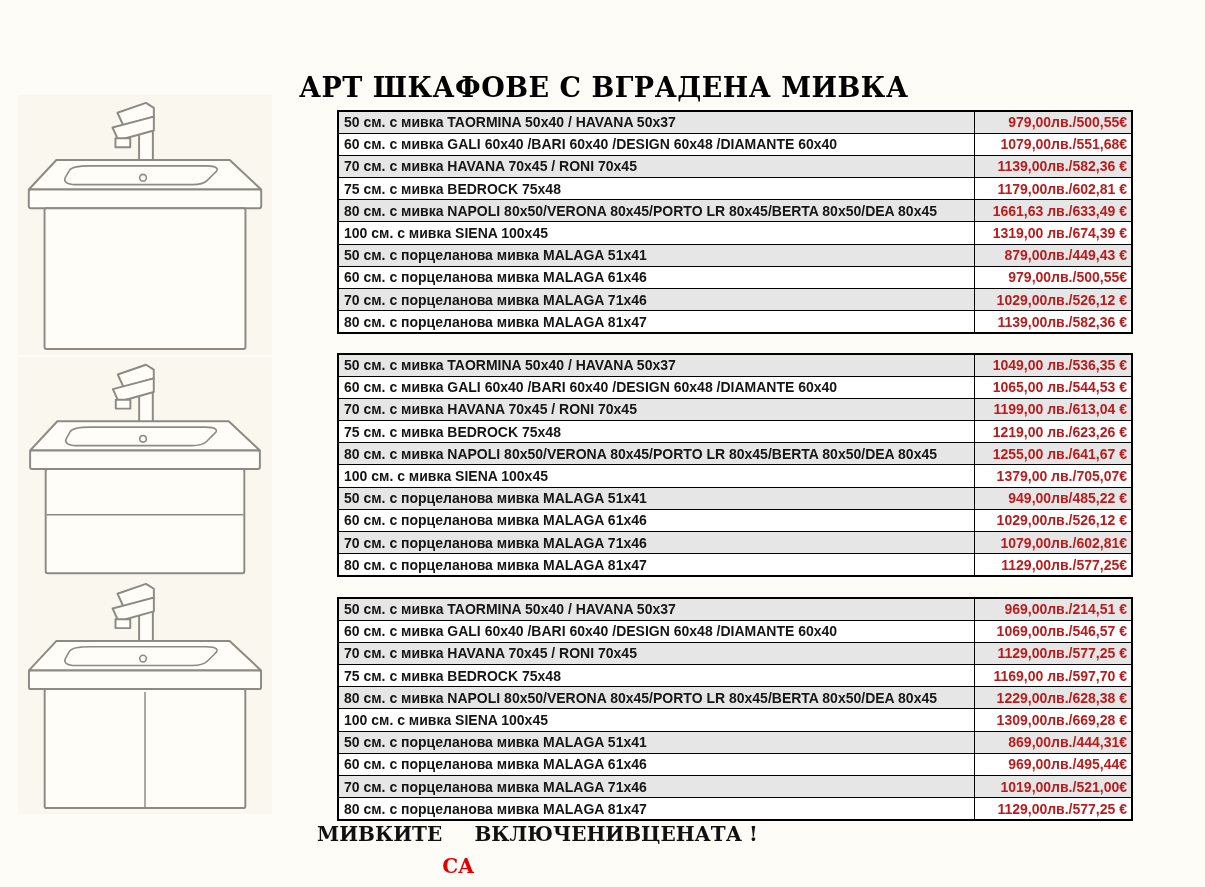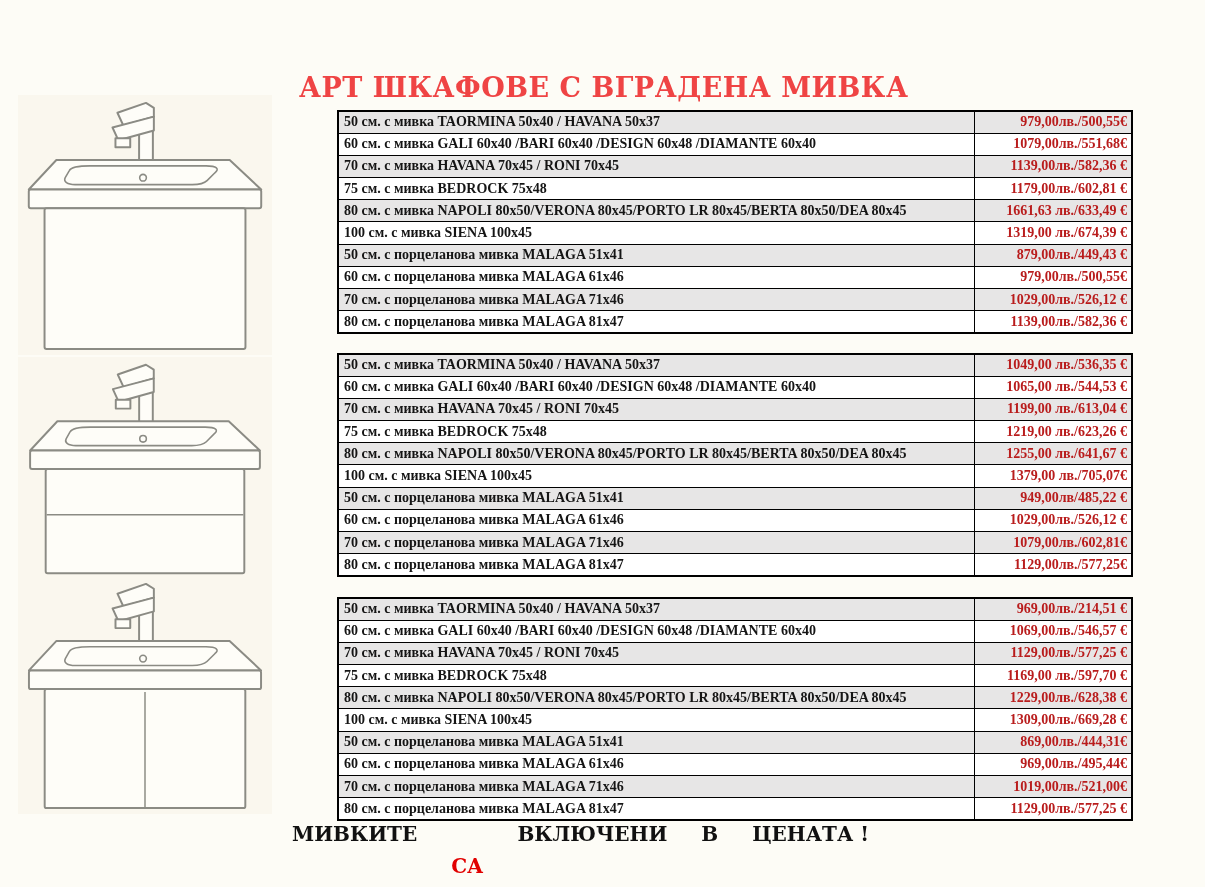--- a/index.html
+++ b/index.html
@@ -4,38 +4,37 @@
 <style>
   html,body{margin:0;padding:0;}
   body{
     width:1205px;height:887px;position:relative;overflow:hidden;
     background:#fdfcf6;
     font-family:"Liberation Sans",sans-serif;
   }
   .page-title{
     position:absolute;left:299px;top:72px;
     font-family:"DejaVu Serif",serif;
-    font-weight:bold;font-size:27px;letter-spacing:.5px;color:#ef4444;
+    font-weight:bold;font-size:27px;letter-spacing:.5px;color:#000000;
     white-space:nowrap;
   }
   
   .vanity{
     position:absolute;left:18px;width:254px;background:#faf7ee;
   }
   .vanity svg{display:block;width:100%;height:100%;}
   #vanity-1{top:95px;height:260px;}
   #vanity-2{top:357px;height:222px;}
   #vanity-3{top:576px;height:238px;}
 
   
   table.price-table{
     position:absolute;left:337px;width:794px;
     border-collapse:collapse;table-layout:fixed;
     border:2px solid #000;
-    font-family:Liberation Serif, serif;
   }
   #table-0{top:110px;}
   #table-1{top:353px;}
   #table-2{top:597px;}
   .price-table td{
     border:1px solid #000;
     height:22.2px;box-sizing:border-box;
     padding:0 4px 0 5px;
     vertical-align:middle;
     white-space:nowrap;overflow:hidden;
@@ -44,22 +43,22 @@
   .price-table tr.shaded td{background:#e7e6e6;}
   .price-table td.label{
     font-weight:bold;font-size:14px;color:#151515;
   }
   .price-table td.price{
     font-weight:bold;font-size:14px;color:#b91c1c;
     text-align:right;
   }
   
   .footer-note{
-    position:absolute;left:292px;top:822px;width:577px;
-    display:flex;justify-content:space-between;
+    position:absolute;left:317px;top:822px;width:577px;
+    display:flex;justify-content:flex-start;
     font-family:"DejaVu Serif",serif;font-weight:bold;font-size:20px;color:#111;
     white-space:nowrap;
   }
   .footer-note .red{color:#e10000;margin-top:32px;}
 </style>
 </head>
 <body>
 
 <div class="page-title">АРТ ШКАФОВЕ С ВГРАДЕНА МИВКА</div>
 

